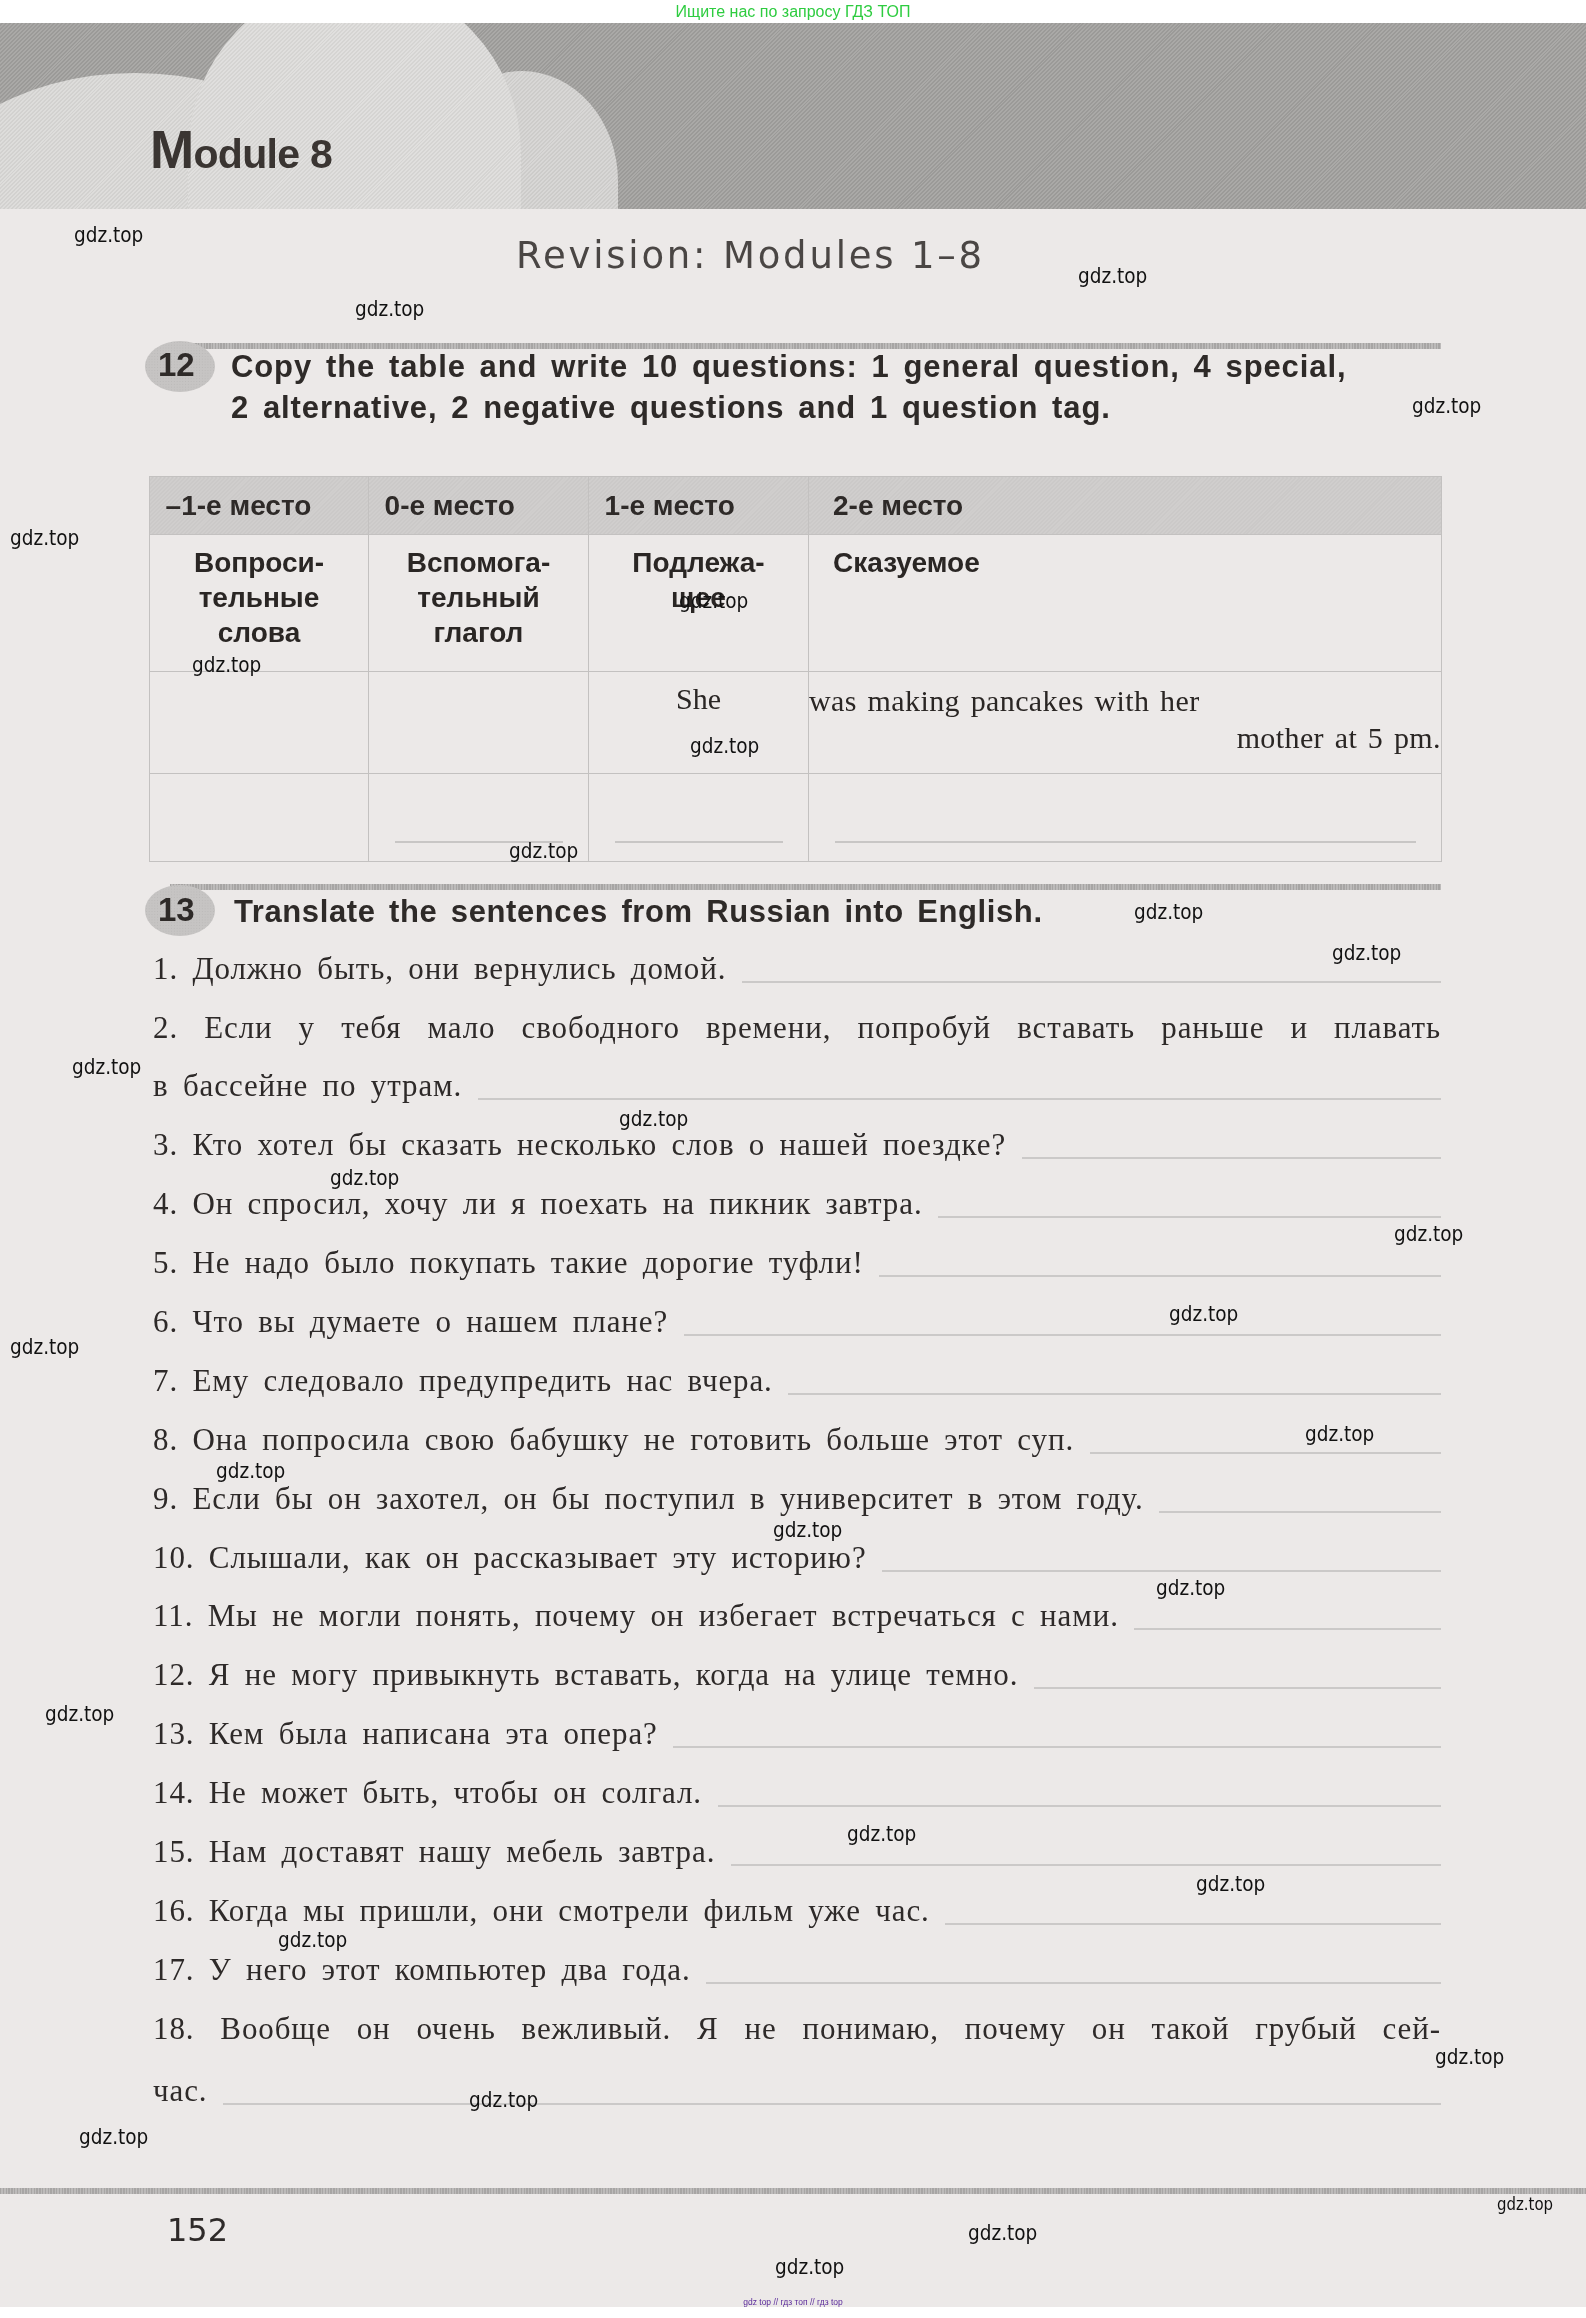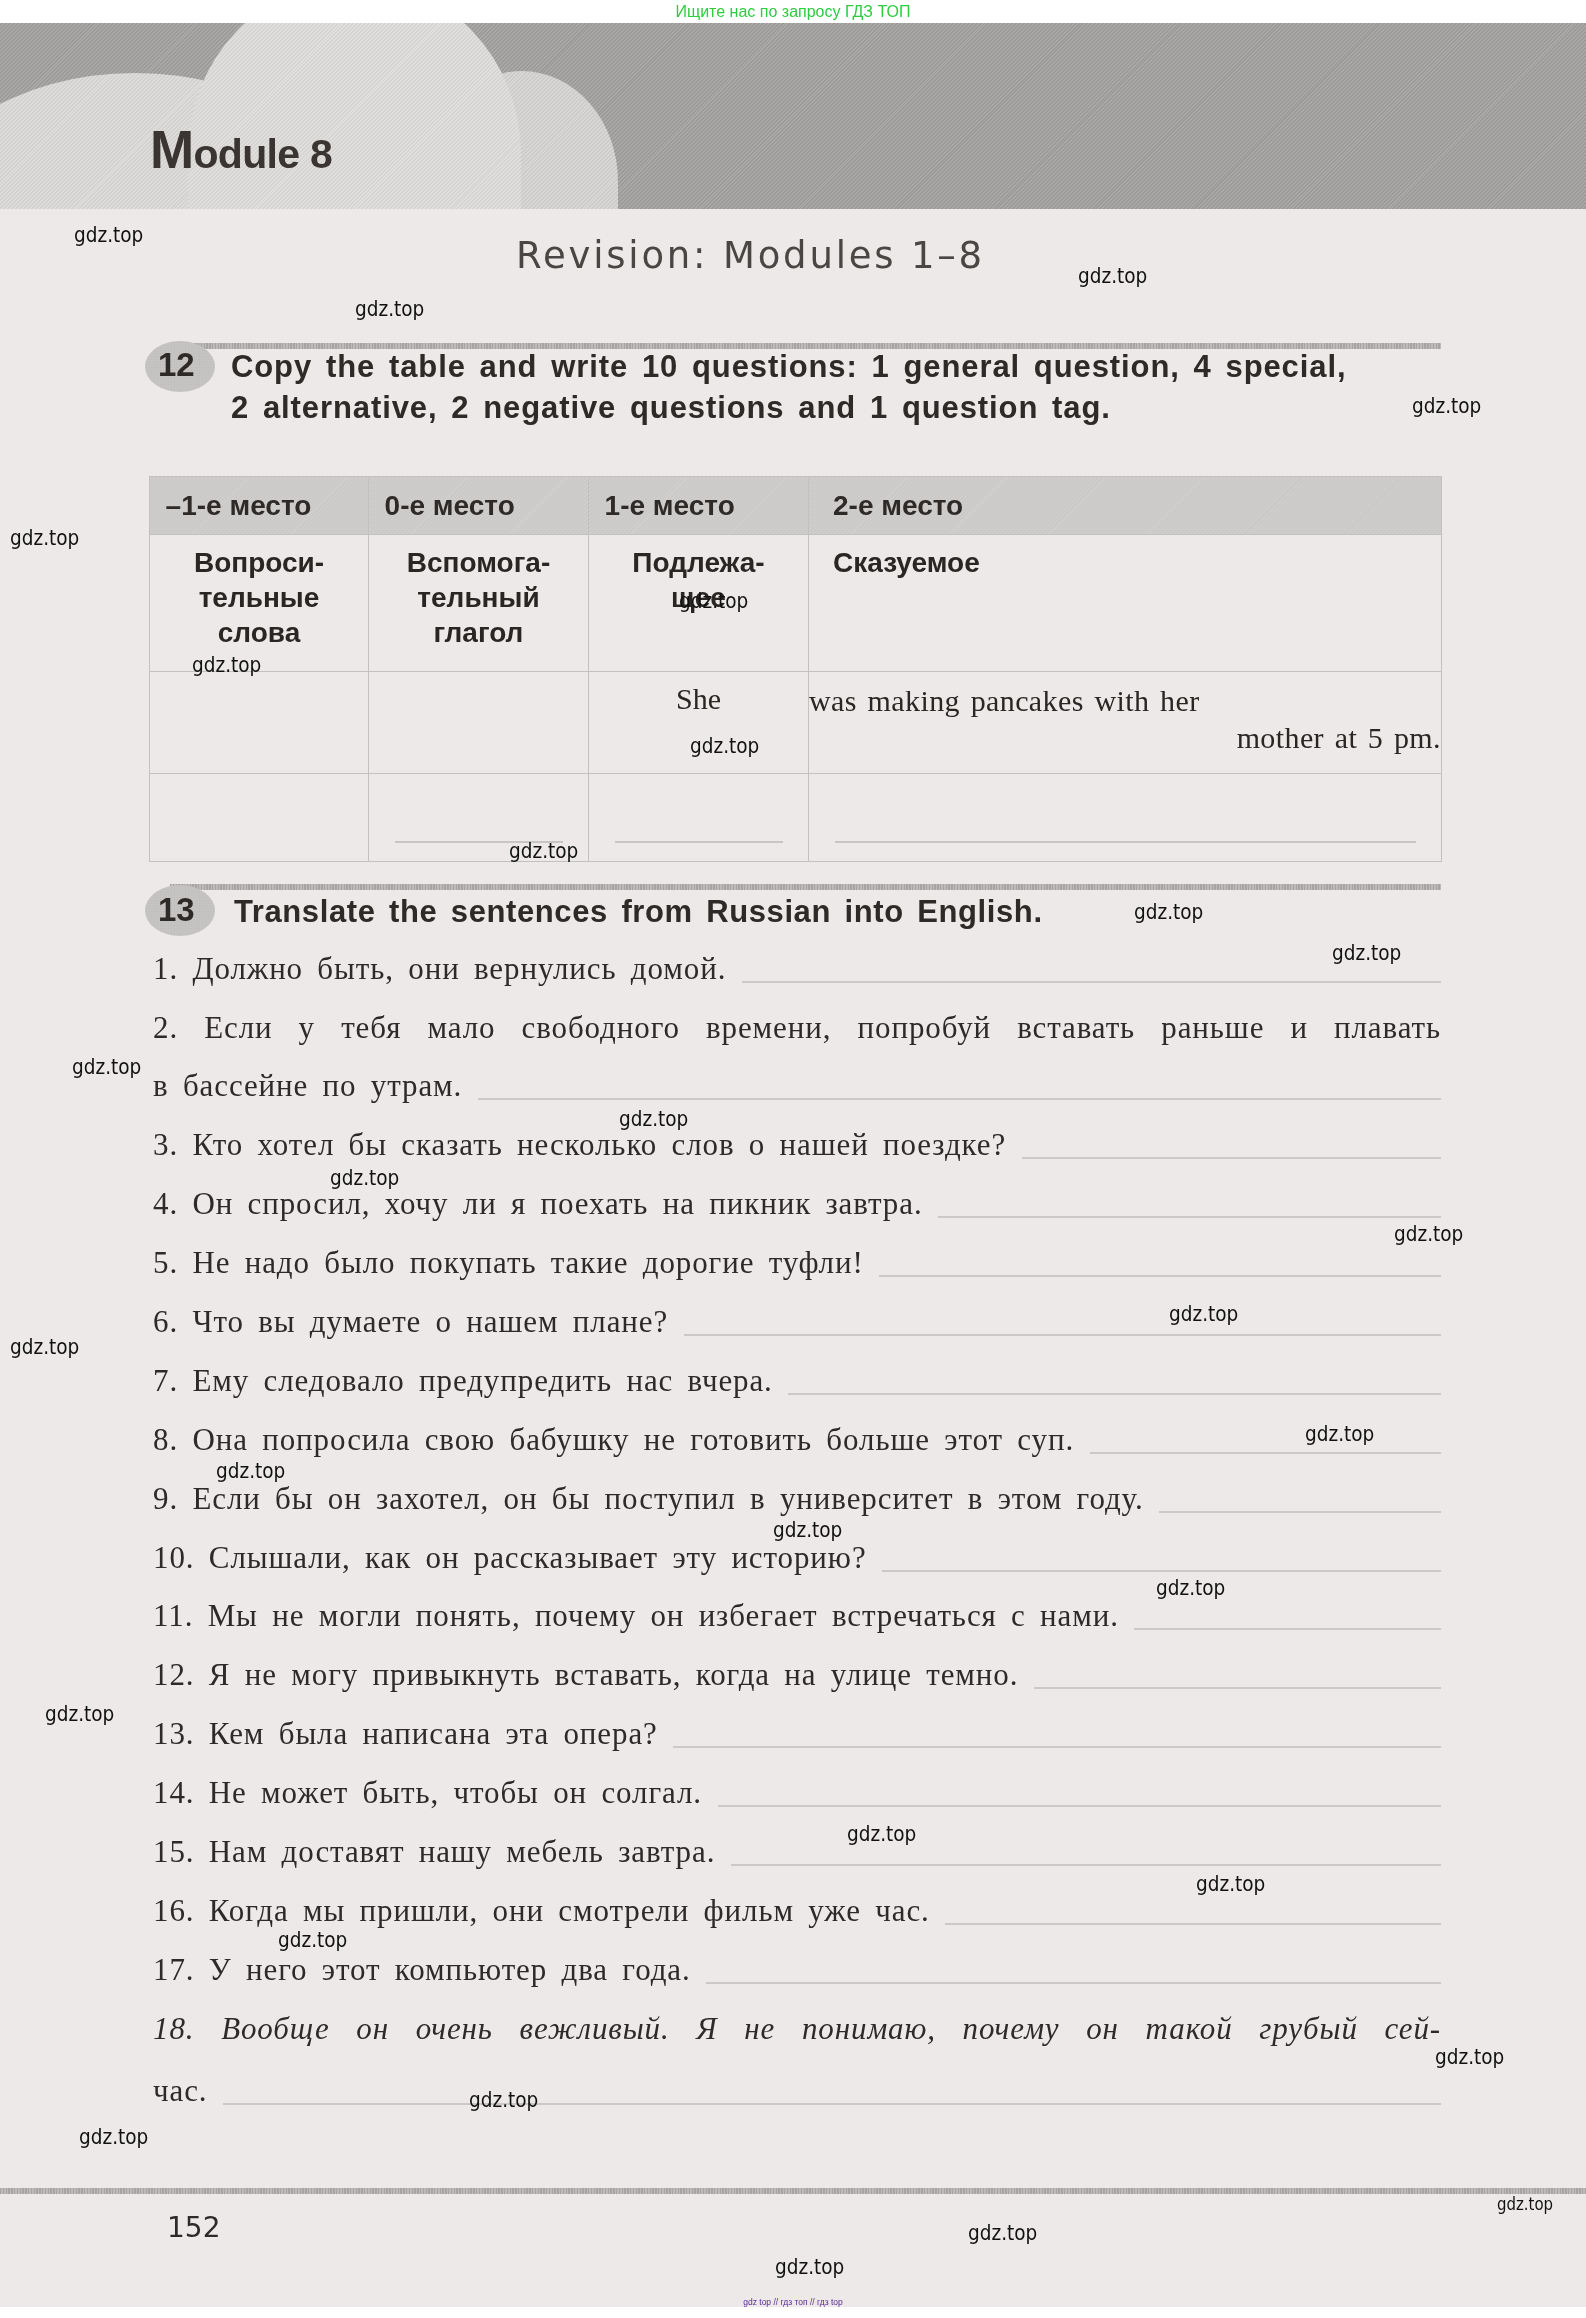--- a/index.html
+++ b/index.html
@@ -37,21 +37,21 @@
   .cell-line{position:absolute;bottom:18.4px;height:2.1px;background:#c8c6c5;}
   .pred{padding-left:25.5px;padding-right:25.5px;line-height:37px;letter-spacing:0.4px;word-spacing:2.8px;}
   .pred .r{display:block;text-align:right;}
   .subj{text-align:center;}
   .sentence{position:absolute;left:153px;right:145px;height:43px;display:flex;align-items:flex-end;font-family:"Liberation Serif",serif;font-size:31px;color:#2e2a29;letter-spacing:0.9px;word-spacing:5.7px;}
   .sentence .txt{white-space:nowrap;}
   .sentence .line{flex:1;height:2.1px;background:#cbc9c8;margin-left:15.6px;margin-bottom:4.3px;}
   .sentence.justify .txt{flex:1;text-align:justify;text-align-last:justify;}
   .wm{position:absolute;font-family:"DejaVu Sans",sans-serif;font-size:21px;color:#111;white-space:nowrap;transform:scaleX(0.88);transform-origin:left top;}
   .wm.sm{font-size:17px;}
-  .page-number{position:absolute;left:167px;top:2211px;font-family:"DejaVu Sans",sans-serif;font-size:28px;color:#2e2a29;}
+  .page-number{position:absolute;left:167px;top:2211px;font-family:"DejaVu Sans",sans-serif;font-size:32px;color:#2e2a29;}
 </style>
 </head>
 <body>
 
 <div class="top-strip"></div>
 <div class="top-banner">Ищите нас по запросу ГДЗ ТОП</div>
 
 <div class="header-band">
   <div class="petal p1"></div>
   <div class="petal p3"></div>
@@ -197,21 +197,21 @@
     <span class="line"></span>
   </div>
 <div class="sentence" style="top:1886px;">
     <span class="txt">16. Когда мы пришли, они смотрели фильм уже час.</span>
     <span class="line"></span>
   </div>
 <div class="sentence" style="top:1945px;">
     <span class="txt">17. У него этот компьютер два года.</span>
     <span class="line"></span>
   </div>
-<div class="sentence justify" style="top:2004px;font-style:italic;">
+<div class="sentence justify" style="top:2004px;">
     <span class="txt">18. Вообще он очень вежливый. Я не понимаю, почему он такой грубый сей-</span>
   </div>
 <div class="sentence" style="top:2066px;">
     <span class="txt">час.</span>
     <span class="line"></span>
   </div>
 
 <div class="rule" style="left:0;top:2188px;width:1586px;height:5.7px;"></div>
 <div class="page-number">152</div>
 

